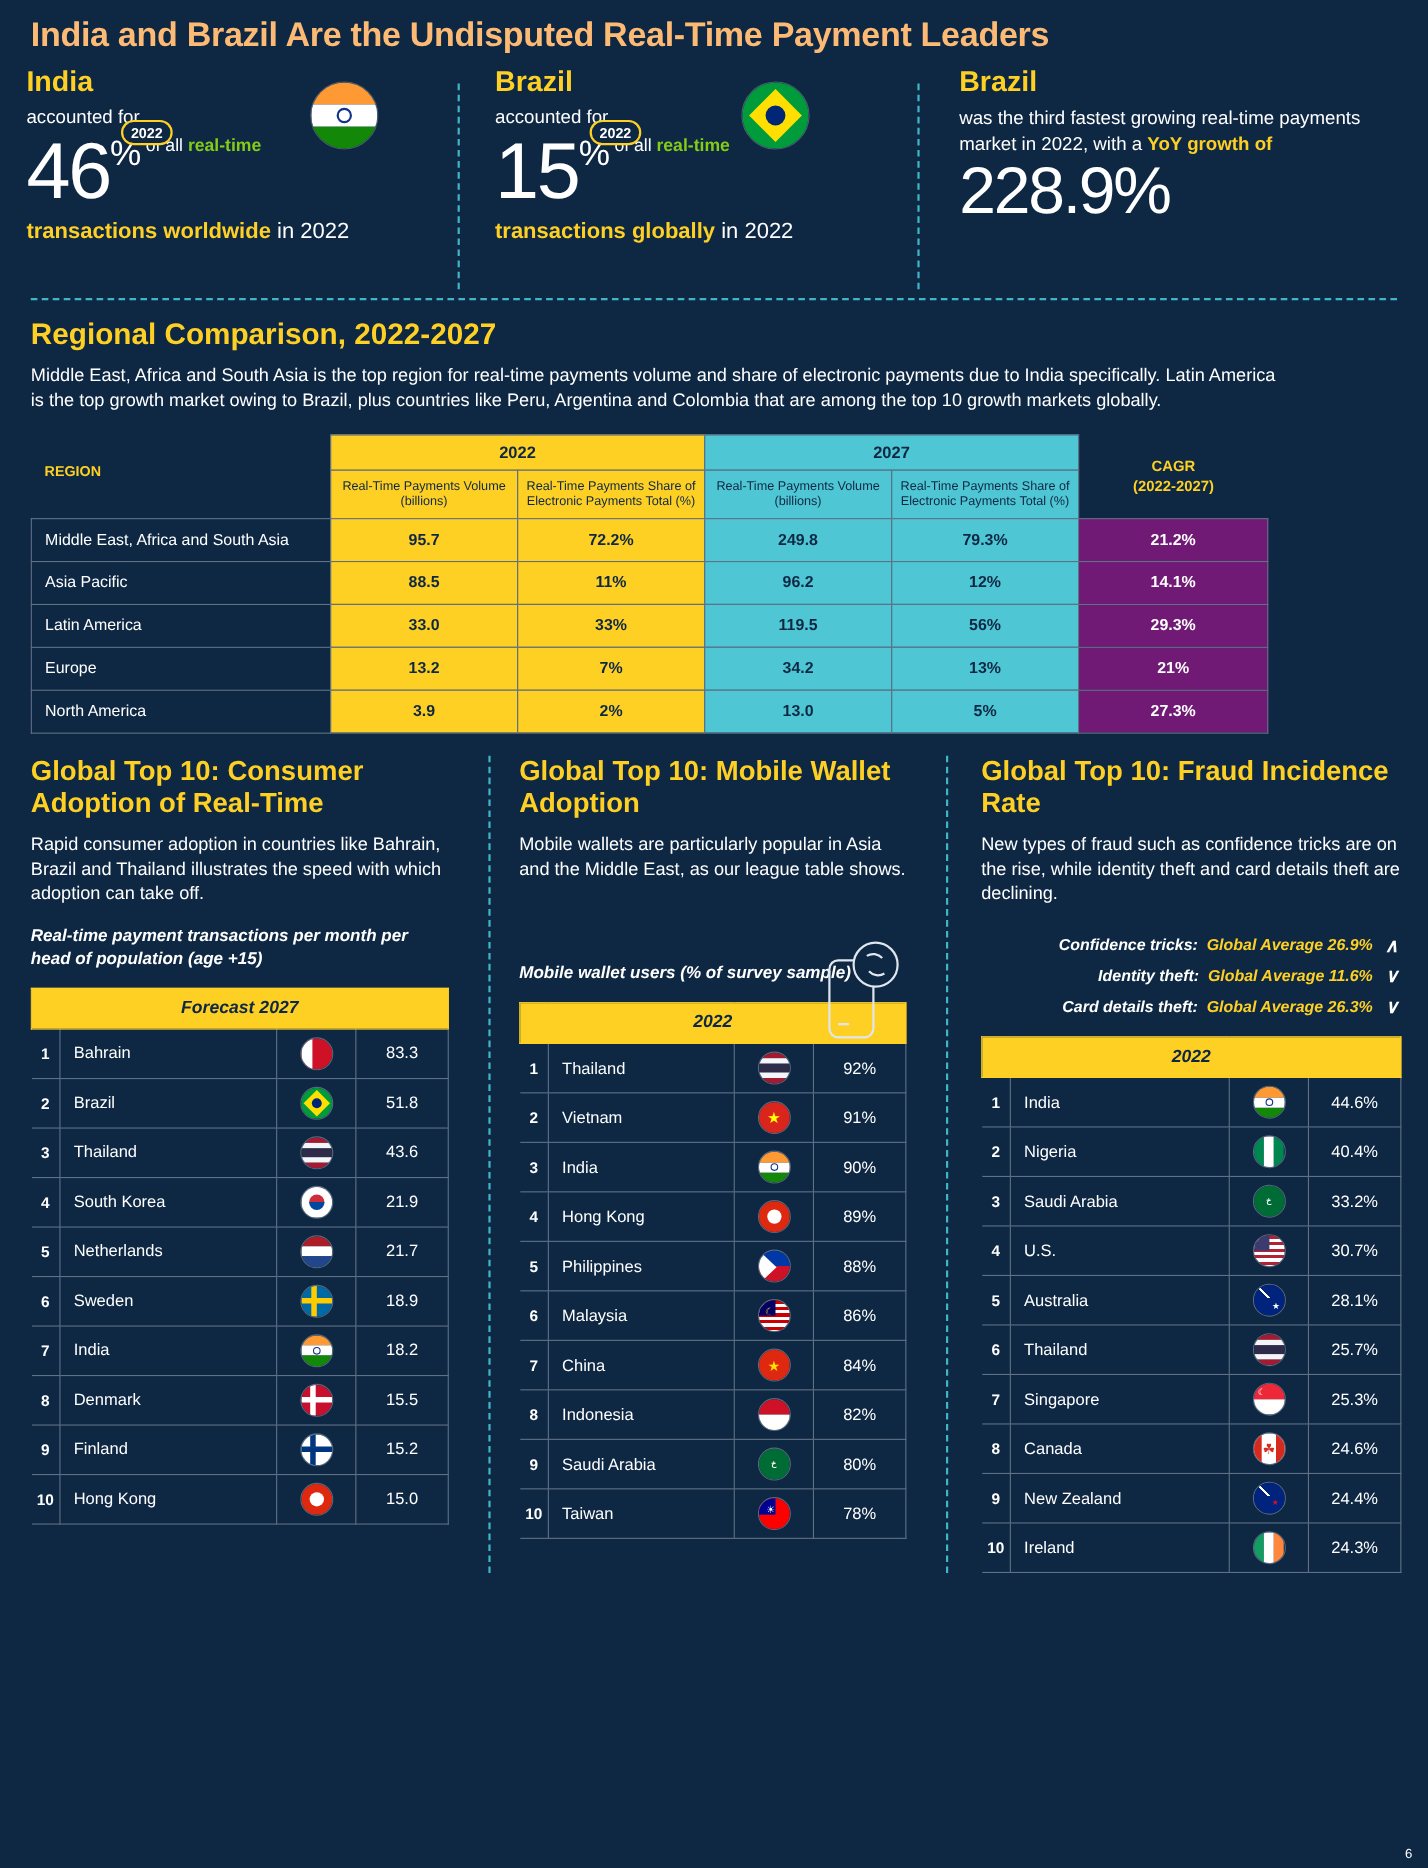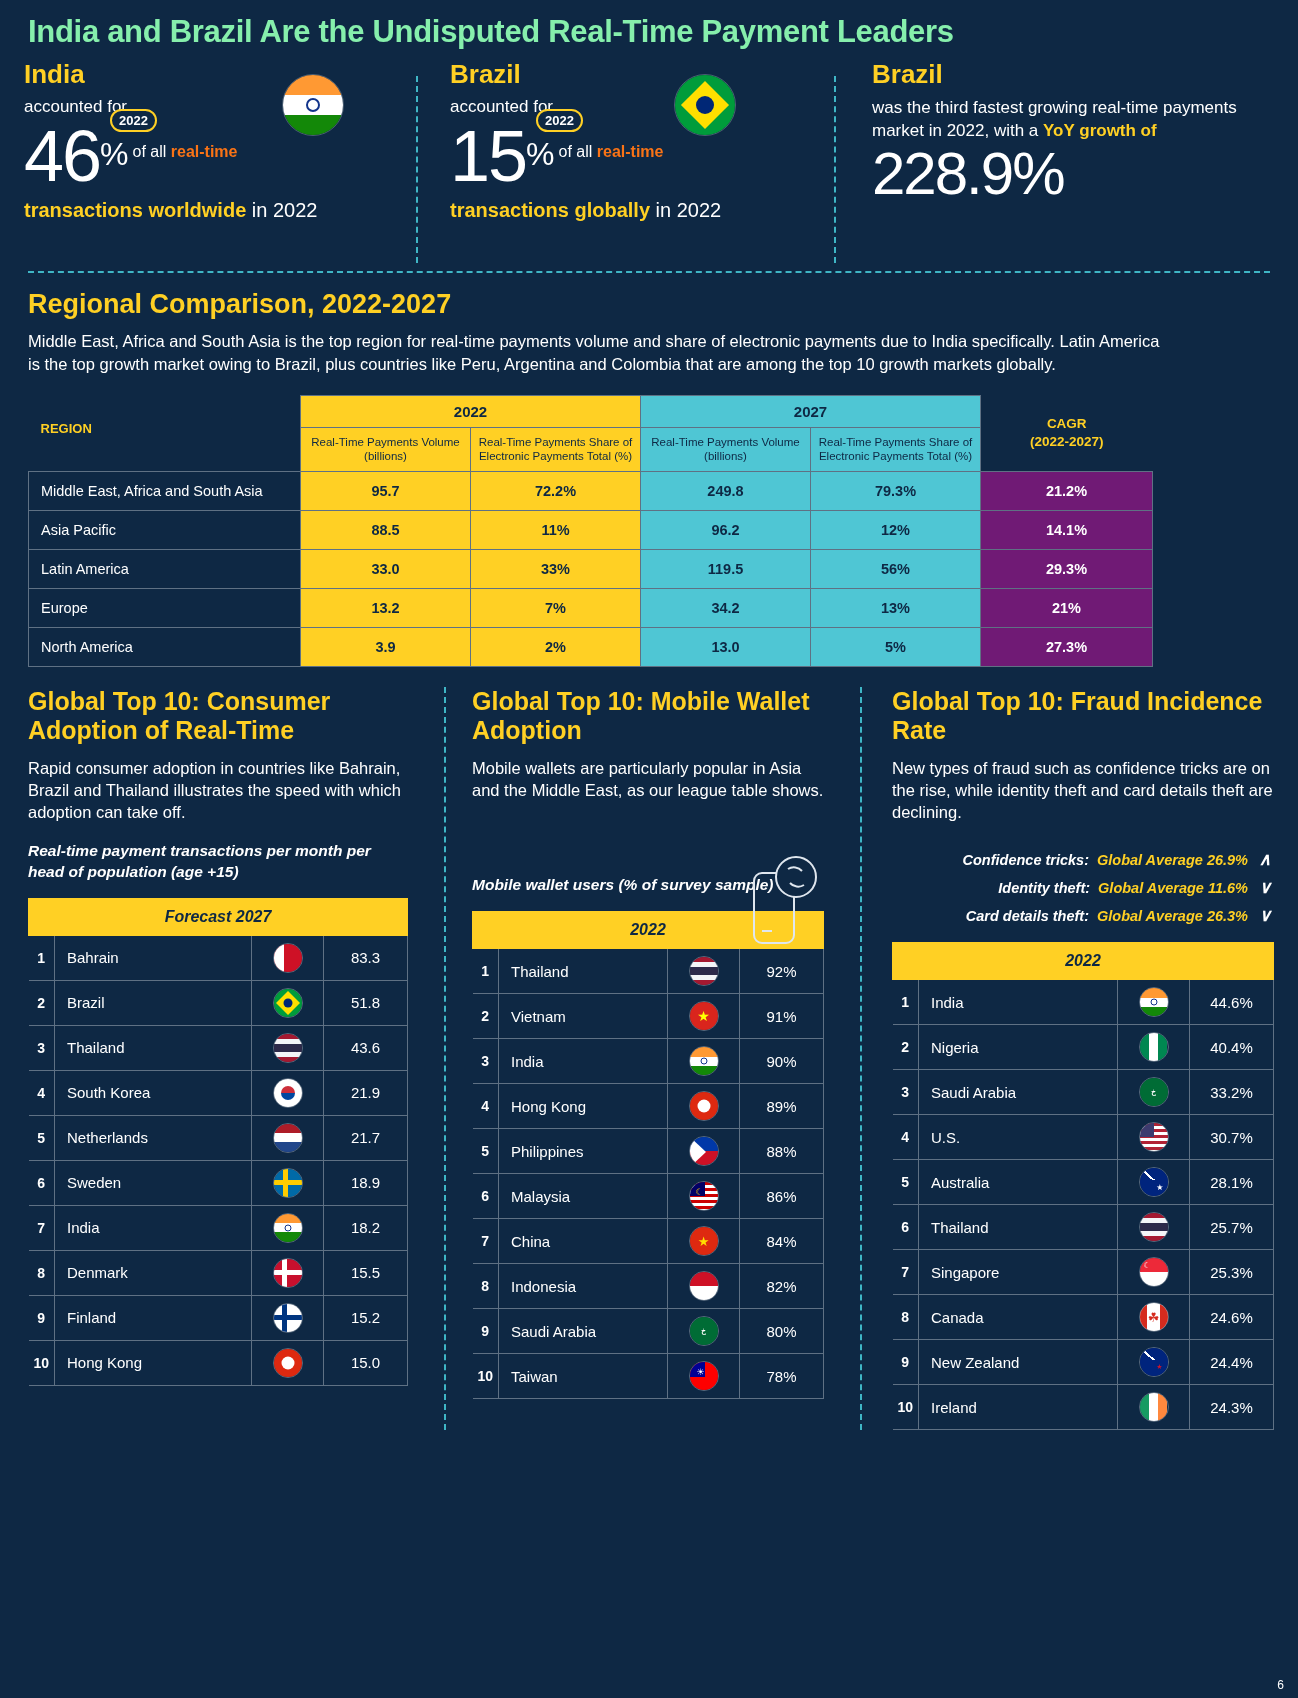--- a/index.html
+++ b/index.html
@@ -7,45 +7,45 @@
     width: 1298px; height: 1698px;
     background: #0e2844;
     font-family: "Liberation Sans", sans-serif;
     color: #ffffff;
     overflow: hidden;
   }
   .page { position: relative; width: 1298px; height: 1698px; padding: 0 24px; }
 
   
   .main-title {
-    font-size: 31px; font-weight: bold; color: #86efac;
+    font-size: 31px; font-weight: bold; color: #fdba74;
     letter-spacing: -0.3px; padding: 14px 0 10px 4px;
   }
   .hero { display: flex; height: 205px; }
   .hero-col { position: relative; padding-right: 14px; }
   .hero-col.c1 { width: 392px; }
   .hero-col.c2 { width: 418px; padding-left: 34px; }
   .hero-col.c3 { width: 420px; padding-left: 38px; }
   .vdash {
     position: absolute; top: 16px; bottom: 2px; width: 0;
     border-left: 2px dashed #3fb6c6;
   }
   .hero-country { font-size: 26px; font-weight: bold; color: #ffd024; line-height: 1.1; }
   .hero-sub { font-size: 17px; color: #fff; margin-top: 8px; }
   .flag-big {
     position: absolute; top: 14px; width: 62px; height: 62px; border-radius: 50%;
     overflow: hidden; border: 1px solid rgba(255,255,255,.25);
   }
   .flag-big.f1 { left: 258px; }
   .flag-big.f2 { left: 258px; }
-  .big-stat { display: flex; align-items: center; margin-top: 6px; position: relative; }
+  .big-stat { display: flex; align-items: flex-start; margin-top: 6px; position: relative; }
   .big-num { font-size: 72px; font-weight: 300; line-height: .92; letter-spacing: -2px; }
   .pct-sm { font-size: 32px; font-weight: 300; line-height: 1; padding-bottom: 4px; }
   .tail { font-size: 16px; padding-bottom: 8px; padding-left: 4px; line-height: 1.25; }
-  .tail b { color: #f97316; }
+  .tail b { color: #84cc16; }
   .year-badge {
     position: absolute; top: -14px; left: 86px;
     border: 2px solid #ffd024; border-radius: 12px;
     font-size: 13px; font-weight: bold; color: #fff;
     padding: 2px 7px; background: #0e2844;
   }
   .hero-line2 { font-size: 20px; font-weight: bold; color: #ffd024; margin-top: 10px; }
   .hero-line2 .plain { color: #fff; font-weight: normal; }
   .hero-para { font-size: 17px; line-height: 1.35; margin-top: 8px; }
   .hero-para b { color: #ffd024; }

